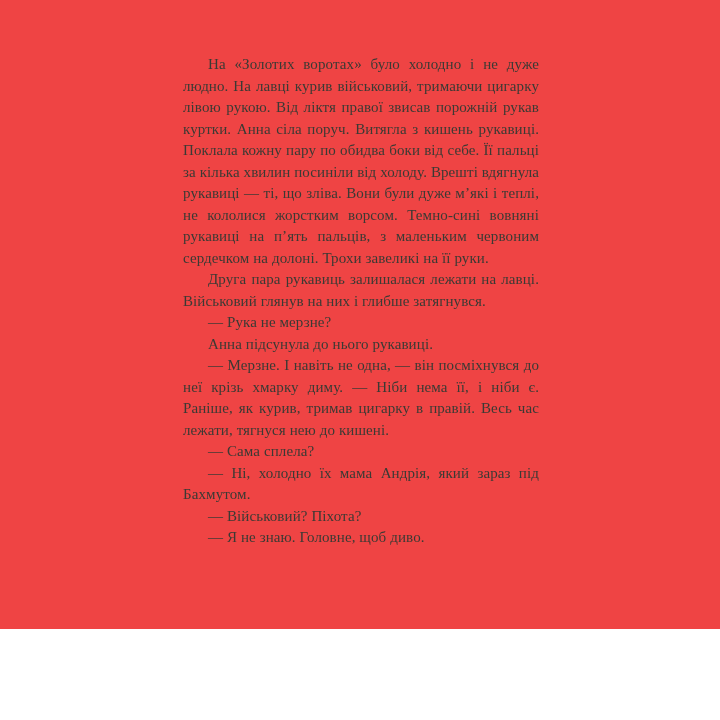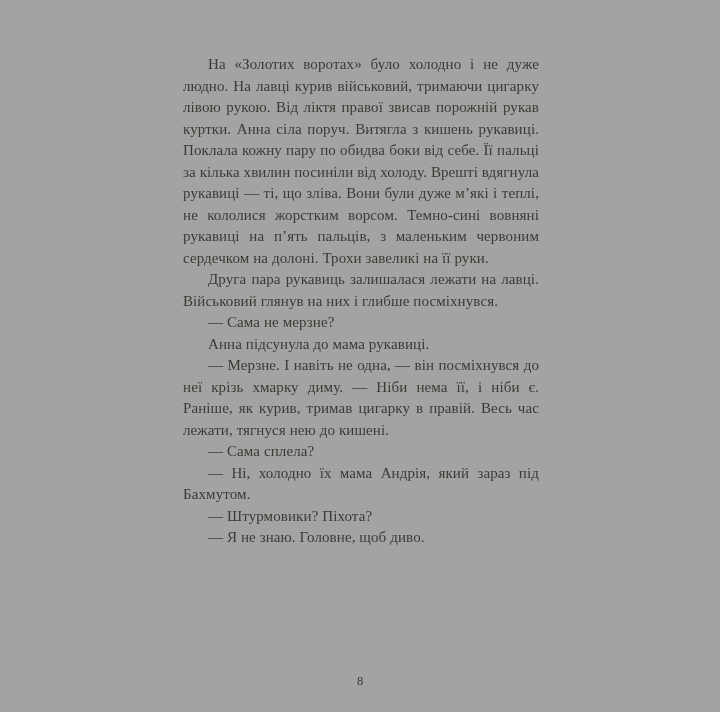--- a/index.html
+++ b/index.html
@@ -2,22 +2,22 @@
 <html lang="uk"><head>
 <meta charset="utf-8">
 <style>
   html, body {
     margin: 0;
     padding: 0;
   }
   .page {
     position: relative;
     width: 720px;
-    height: 712px;
-    background: #a3a3a3;
+    height: 629px;
+    background: #ef4444;
     font-family: "Liberation Serif", "DejaVu Serif", serif;
     color: #3b3a34;
     overflow: hidden;
   }
   .text-block {
     position: absolute;
     left: 183px;
     top: 54px;
     width: 356px;
     font-size: 15px;
@@ -39,23 +39,23 @@
     font-size: 12.5px;
     color: #3b3a34;
   }
 </style>
 </head>
 <body>
 
 <div class="page">
   <div class="text-block">
     <p>На «Золотих воротах» було холодно і не дуже людно. На лавці курив військовий, тримаючи цигарку лівою рукою. Від ліктя правої звисав порожній рукав куртки. Анна сіла поруч. Витягла з кишень рукавиці. Поклала кожну пару по обидва боки від себе. Її пальці за кілька хвилин посиніли від холоду. Врешті вдягнула рукавиці — ті, що зліва. Вони були дуже м’які і теплі, не кололися жорстким ворсом. Темно-сині вовняні рукавиці на п’ять пальців, з маленьким червоним сердечком на долоні. Трохи завеликі на її руки.</p>
-    <p>Друга пара рукавиць залишалася лежати на лавці. Військовий глянув на них і глибше посміхнувся.</p>
-    <p>— Сама не мерзне?</p>
-    <p>Анна підсунула до мама рукавиці.</p>
+    <p>Друга пара рукавиць залишалася лежати на лавці. Військовий глянув на них і глибше затягнувся.</p>
+    <p>— Рука не мерзне?</p>
+    <p>Анна підсунула до нього рукавиці.</p>
     <p>— Мерзне. І навіть не одна, — він посміхнувся до неї крізь хмарку диму. — Ніби нема її, і ніби є. Раніше, як курив, тримав цигарку в правій. Весь час лежати, тягнуся нею до кишені.</p>
     <p>— Сама сплела?</p>
     <p>— Ні, холодно їх мама Андрія, який зараз під Бахмутом.</p>
-    <p>— Штурмовики? Піхота?</p>
+    <p>— Військовий? Піхота?</p>
     <p>— Я не знаю. Головне, щоб диво.</p>
   </div>
   <div class="page-number">8</div>
 </div>
 
 </body></html>

